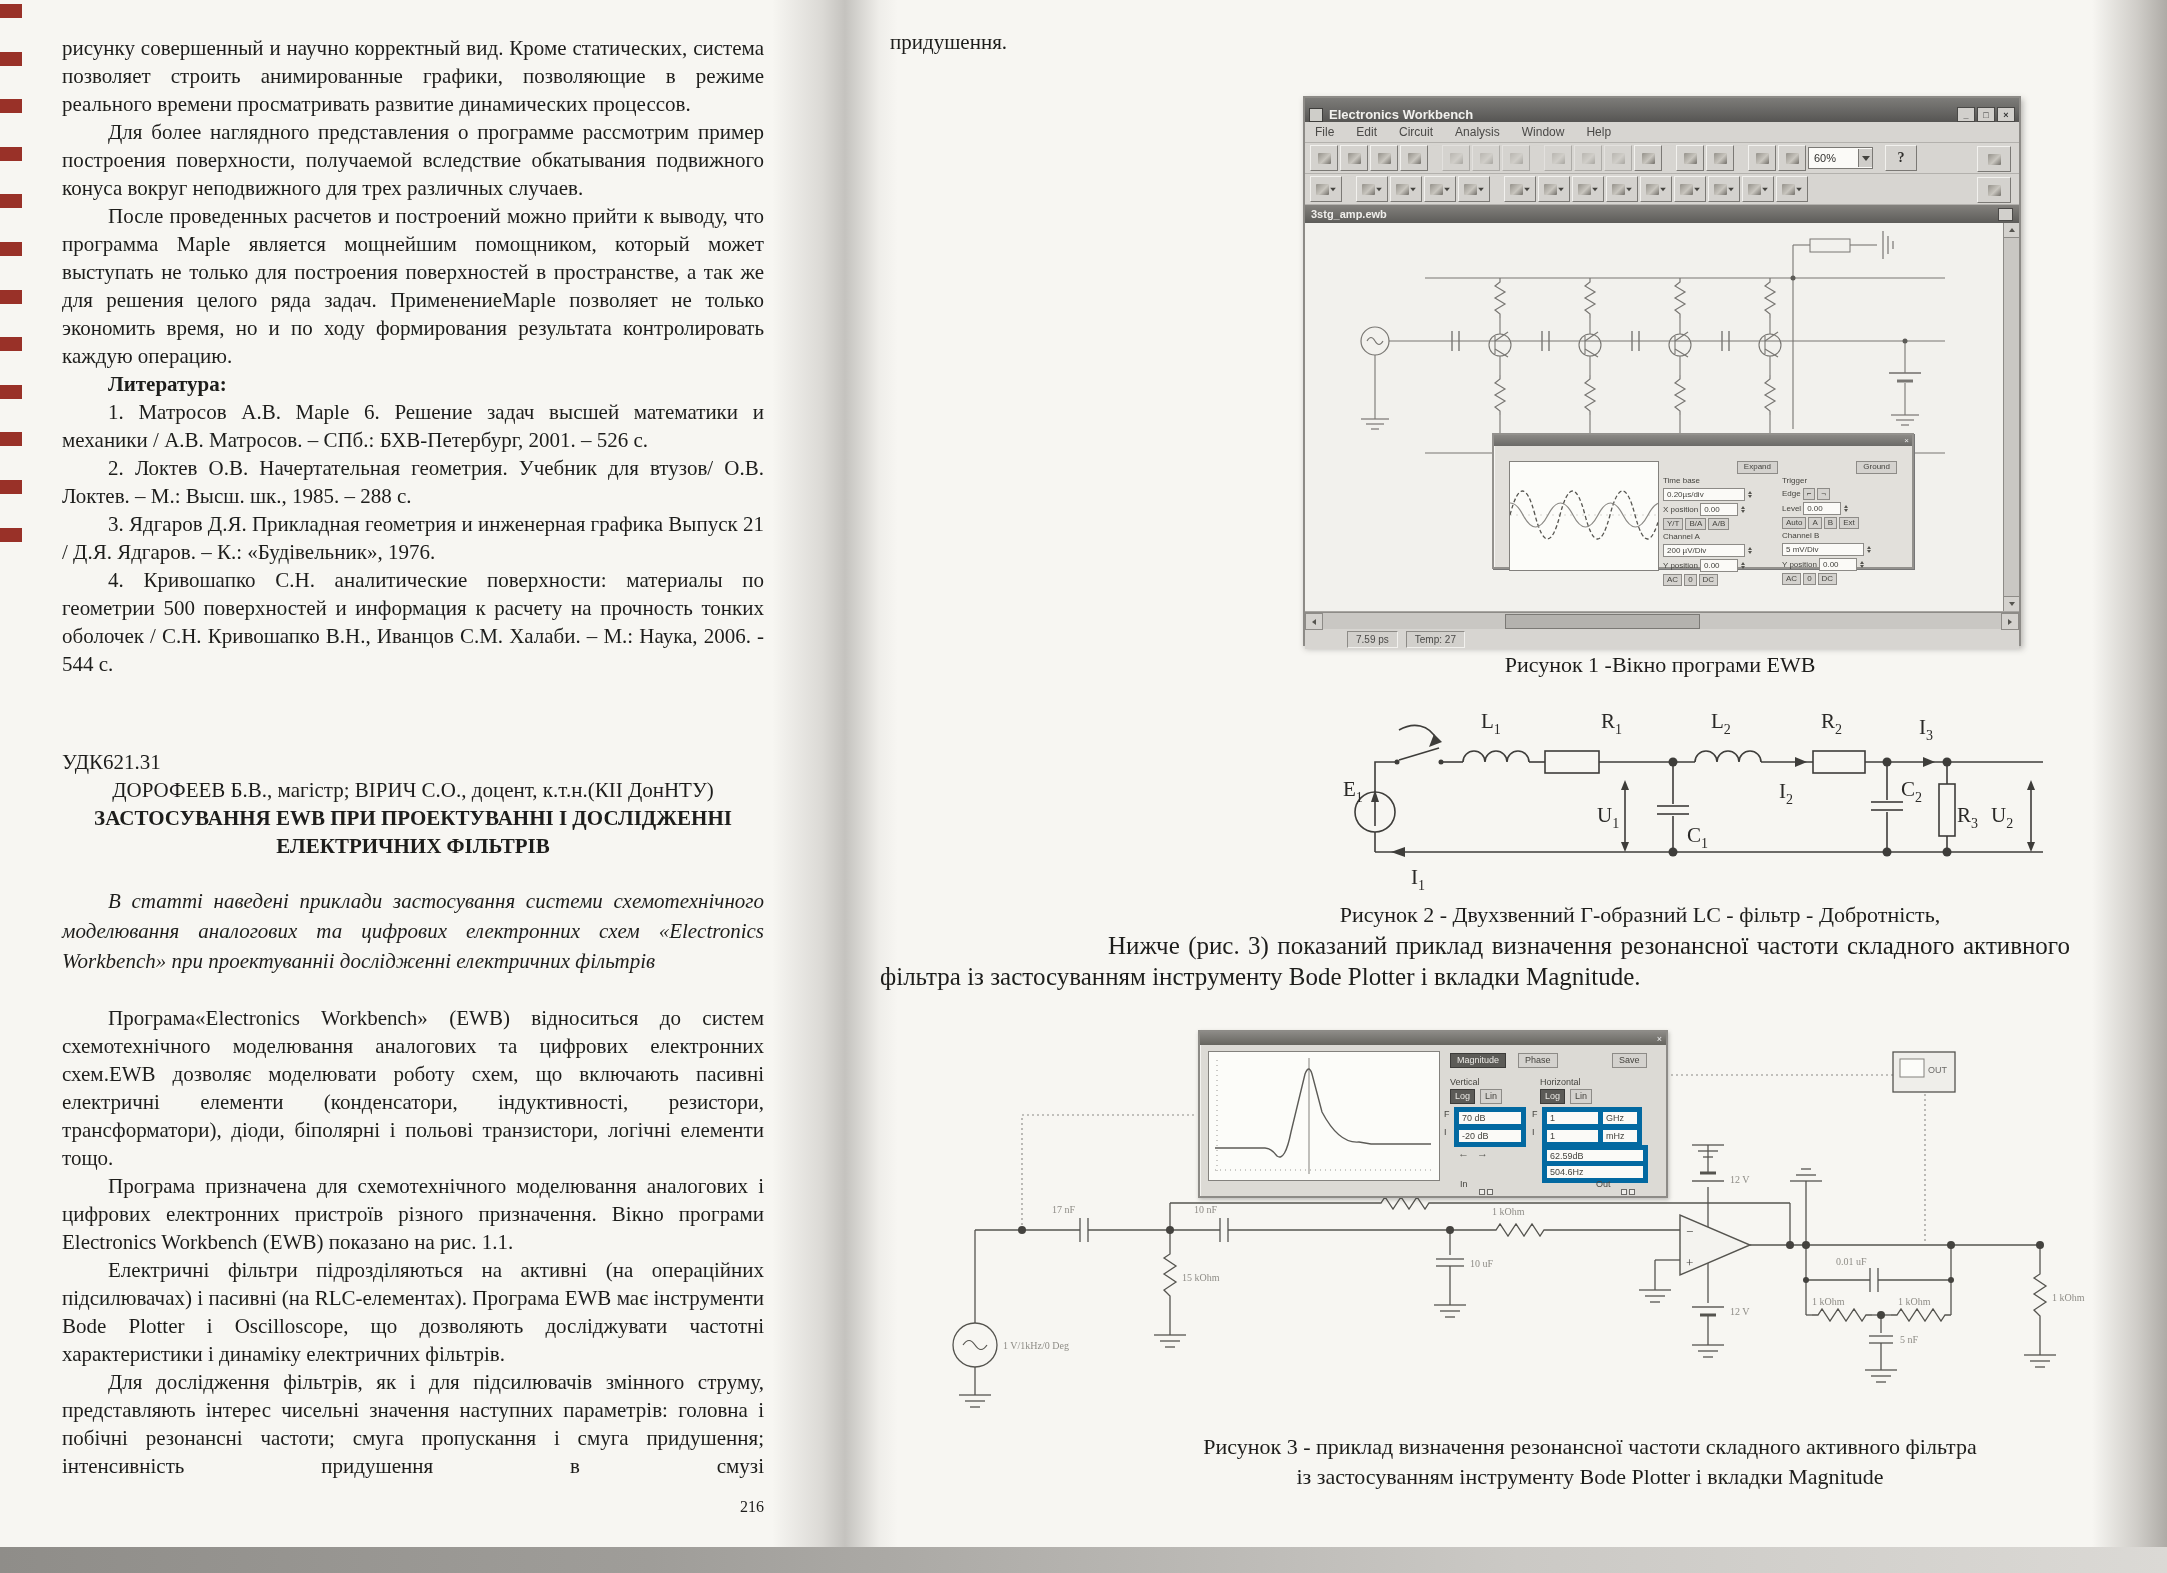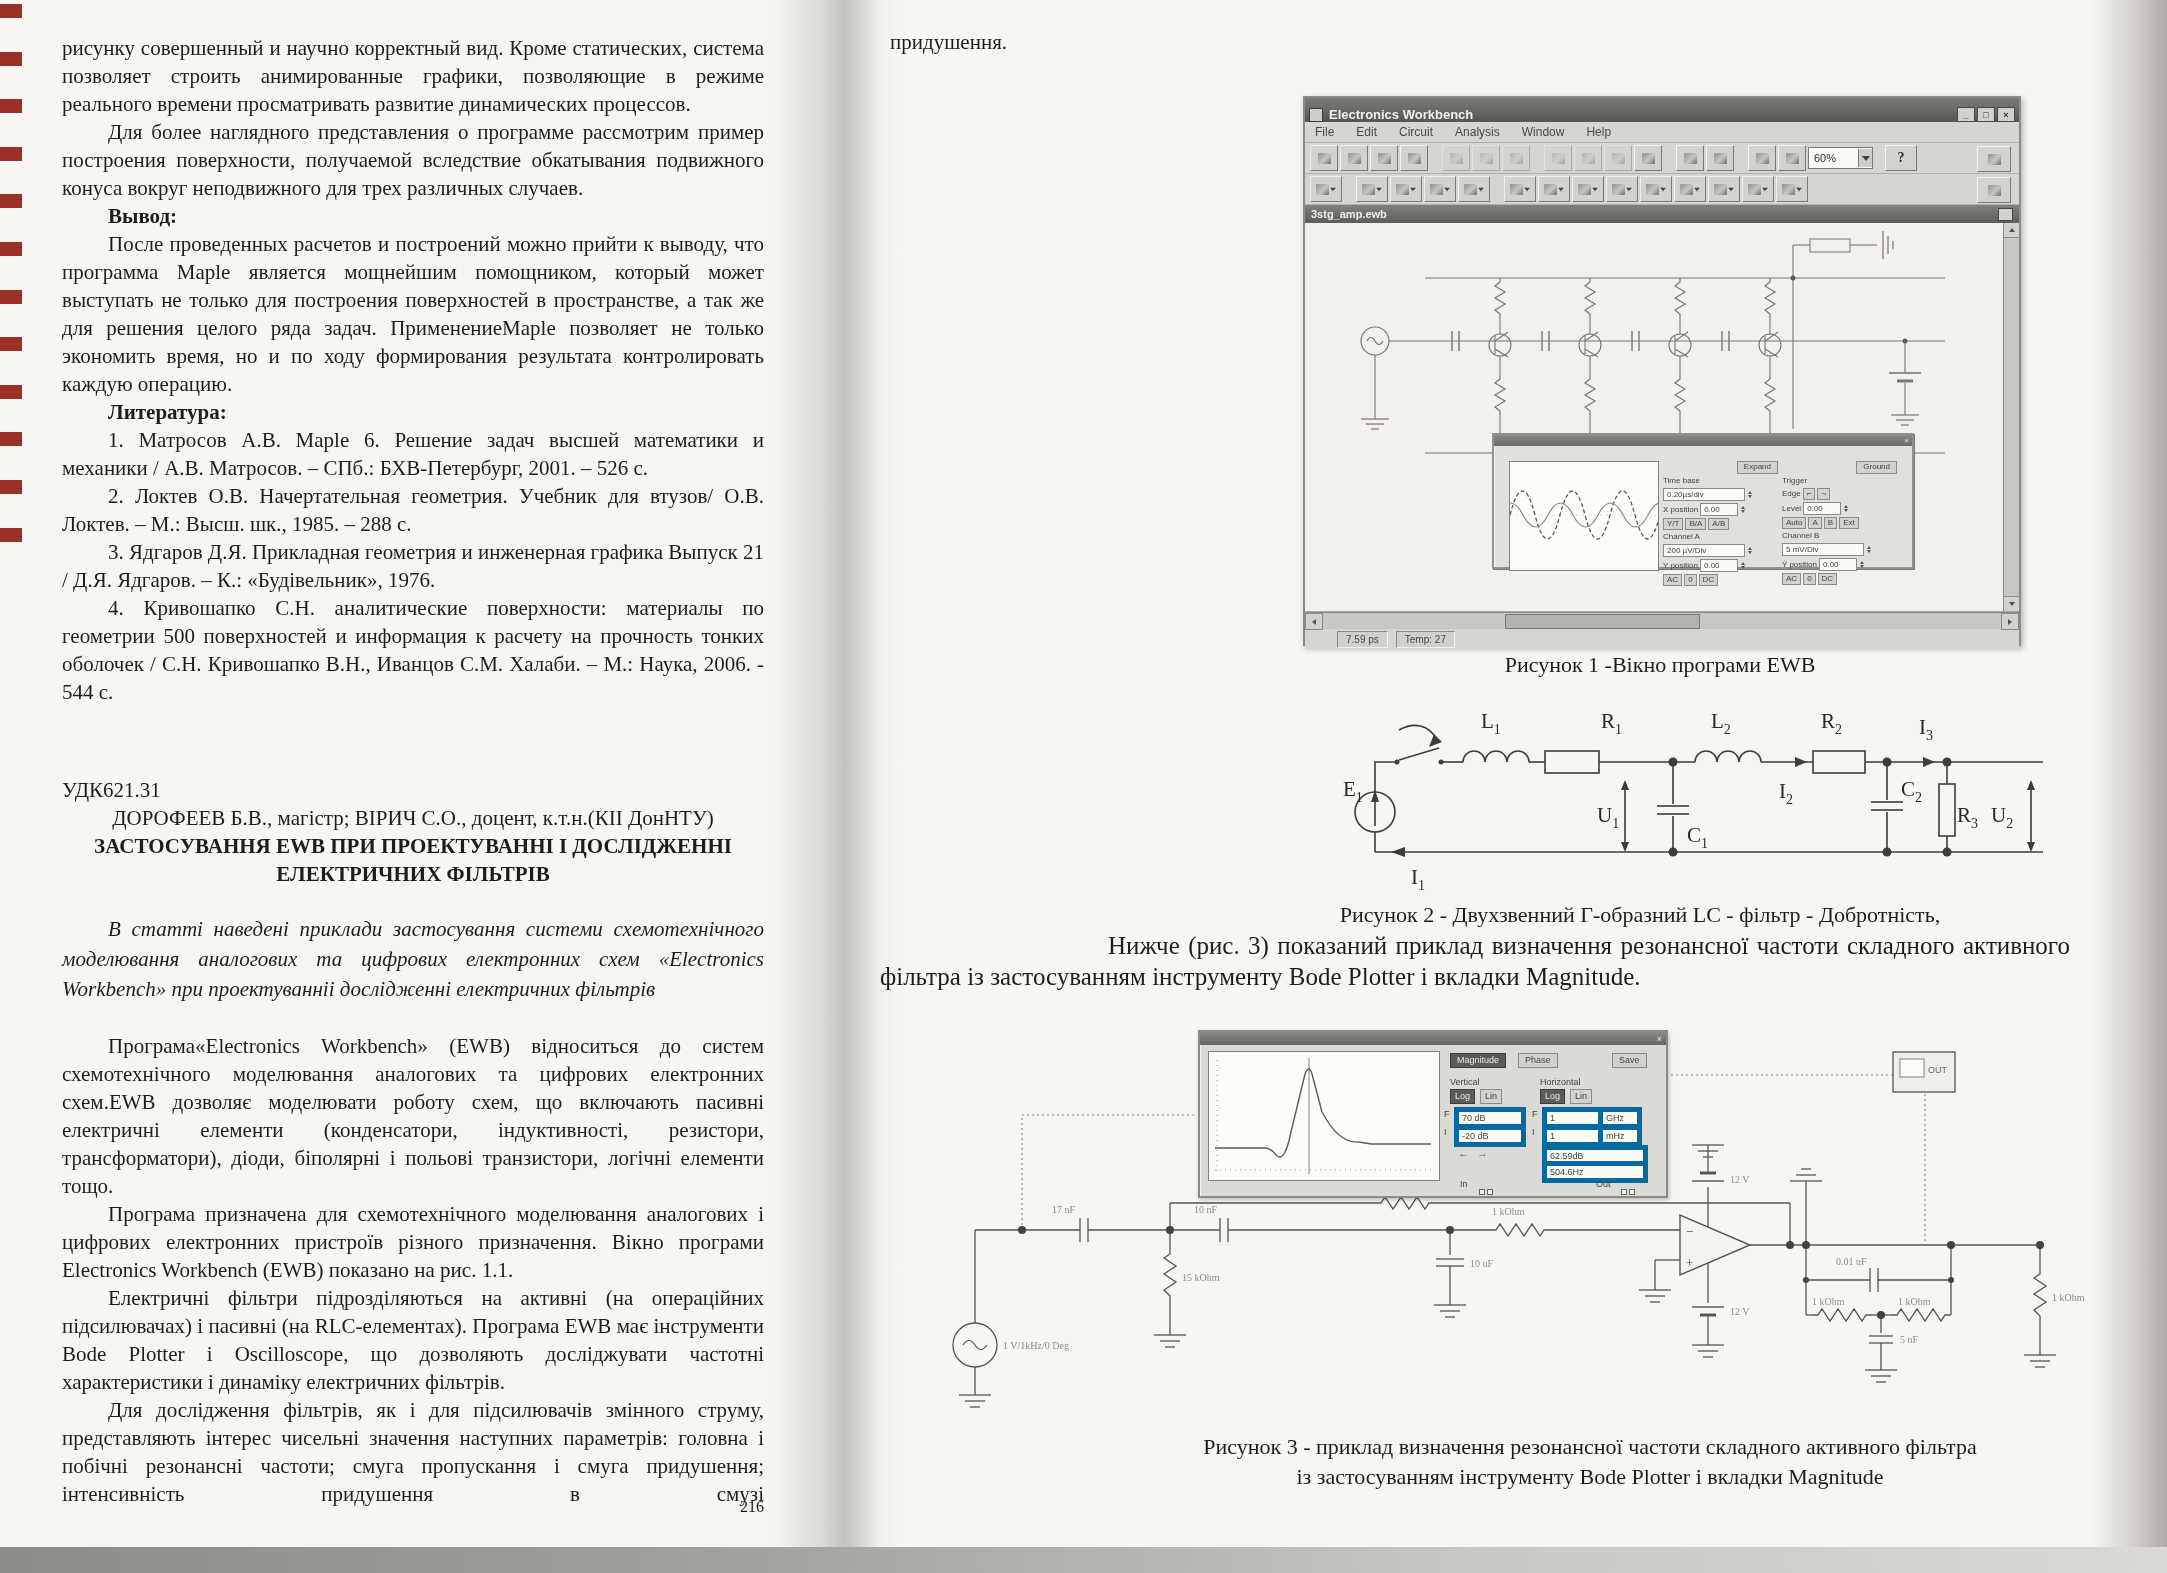--- a/index.html
+++ b/index.html
@@ -69,21 +69,21 @@
   .varr{height:14px;border-bottom:1px solid #8d8b87;background:#d4d2ce;display:flex;align-items:center;justify-content:center;}
   .varr.dn2{position:absolute;bottom:0;left:0;right:0;border-top:1px solid #8d8b87;border-bottom:none;}
   .u{width:0;height:0;border-left:3px solid transparent;border-right:3px solid transparent;border-bottom:4px solid #55544f;}
   .d{width:0;height:0;border-left:3px solid transparent;border-right:3px solid transparent;border-top:4px solid #55544f;}
   .l{width:0;height:0;border-top:3px solid transparent;border-bottom:3px solid transparent;border-right:4px solid #55544f;}
   .r{width:0;height:0;border-top:3px solid transparent;border-bottom:3px solid transparent;border-left:4px solid #55544f;}
   .hscroll{height:16px;background:#c9c7c3;position:relative;border-top:1px solid #8d8b87;}
   .harr{position:absolute;top:0;width:16px;height:15px;background:#d4d2ce;border:1px solid #8d8b87;
         display:flex;align-items:center;justify-content:center;}
   .hthumb{position:absolute;left:28%;width:27%;top:1px;height:13px;background:#b4b2ae;border:1px solid #7b7975;}
-  .status{height:20px;background:#d7d5d1;display:flex;align-items:center;gap:8px;padding-left:32px;font-size:10px;color:#4a4947;}
+  .status{height:20px;background:#d7d5d1;display:flex;align-items:center;gap:8px;padding-left:42px;font-size:10px;color:#4a4947;}
   .scell{height:15px;border:1px solid;border-color:#8d8b87 #f2f1ee #f2f1ee #8d8b87;padding:0 8px;
          display:flex;align-items:center;background:#d2d0cc;}
   
   .scope{position:absolute;left:187px;top:210px;width:418px;height:132px;background:#e2e0db;
          border:2px solid #93918d;box-shadow:1px 1px 0 #777 , inset 1px 1px 0 #f6f5f2;font-family:"Liberation Sans",sans-serif;}
   .sc-title{height:11px;background:linear-gradient(180deg,#8b8985,#6b6a67);display:flex;align-items:center;}
   .sc-title .x{margin-left:auto;color:#eee;font-size:8px;line-height:8px;padding:0 3px;}
   .sc-body{display:flex;padding:15px;gap:4px;}
   .crt{width:150px;height:108px;background:#fcfcf9;border:1px solid #83817d;}
   .sc-col{width:126px;display:flex;flex-direction:column;gap:2px;font-size:8px;color:#45443f;}
@@ -121,21 +121,20 @@
 <div id="canvas">
 
   <div class="edge-marks"></div>
   <div class="gutter"></div>
   <div class="right-edge"></div>
   <div class="bottom-strip"></div>
 
   <div class="lp">
     <p>рисунку совершенный и научно корректный вид. Кроме статических, система позволяет строить анимированные графики, позволяющие в режиме реального времени просматривать развитие динамических процессов.</p>
     <p class="ind">Для более наглядного представления о программе рассмотрим пример построения поверхности, получаемой вследствие обкатывания подвижного конуса вокруг неподвижного для трех различных случаев.</p>
-    <p class="ind bold">Вывод:</p>
     <p class="ind">После проведенных расчетов и построений можно прийти к выводу, что программа Maple является мощнейшим помощником, который может выступать не только для построения поверхностей в пространстве, а так же для решения целого ряда задач. ПрименениеMaple позволяет не только экономить время, но и по ходу формирования результата контролировать каждую операцию.</p>
     <p class="ind bold">Литература:</p>
     <p class="ind">1. Матросов А.В. Maple 6. Решение задач высшей математики и механики / А.В. Матросов. – СПб.: БХВ-Петербург, 2001. – 526 с.</p>
     <p class="ind">2. Локтев О.В. Начертательная геометрия. Учебник для втузов/ О.В. Локтев. – М.: Высш. шк., 1985. – 288 с.</p>
     <p class="ind">3. Ядгаров Д.Я. Прикладная геометрия и инженерная графика Выпуск 21 / Д.Я. Ядгаров. – К.: «Будівельник», 1976.</p>
     <p class="ind">4. Кривошапко С.Н. аналитические поверхности: материалы по геометрии 500 поверхностей и информация к расчету на прочность тонких оболочек / С.Н. Кривошапко В.Н., Иванцов С.М. Халаби. – М.: Наука, 2006. - 544 с.</p>
     <p class="udk">УДК621.31</p>
     <p class="center">ДОРОФЕЕВ Б.В., магістр; ВІРИЧ С.О., доцент, к.т.н.(КІІ ДонНТУ)</p>
     <p class="center bold">ЗАСТОСУВАННЯ EWB ПРИ ПРОЕКТУВАННІ І ДОСЛІДЖЕННІ</p>
     <p class="center bold">ЕЛЕКТРИЧНИХ ФІЛЬТРІВ</p>

